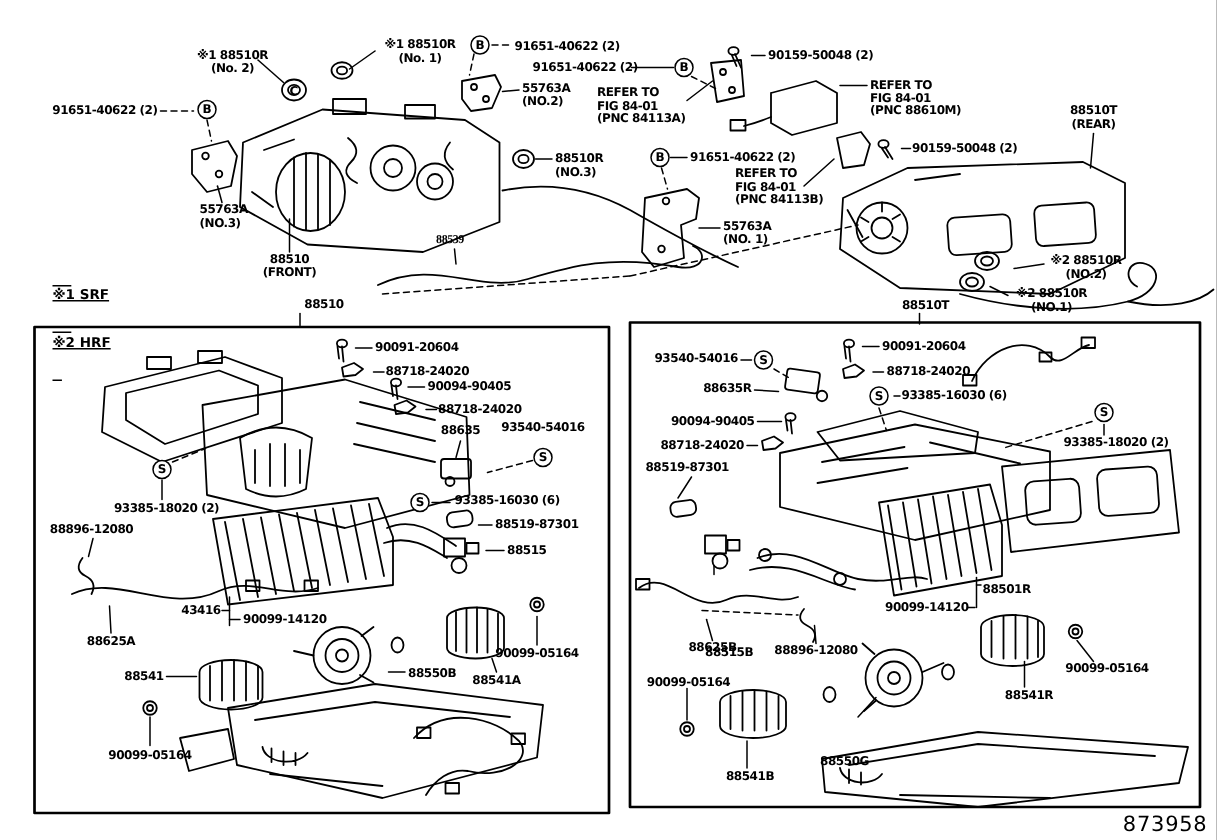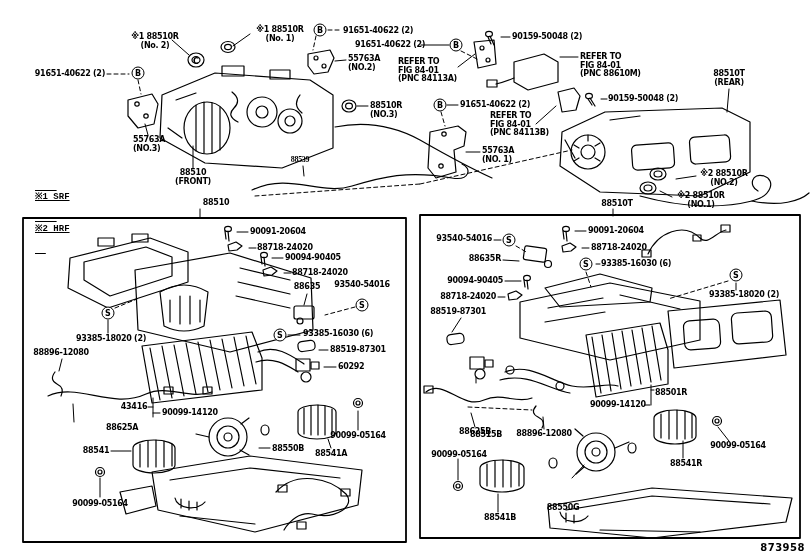--- a/index.html
+++ b/index.html
@@ -8,22 +8,22 @@
   svg{position:absolute;left:0;top:0;}
   .callout{position:absolute;font-size:8px;line-height:8.6px;font-weight:700;
            letter-spacing:-0.3px;color:#000;white-space:pre;}
   .a-c{transform:translateX(-50%);text-align:center;}
   .a-r{transform:translateX(-100%);text-align:right;}
   .sym{position:absolute;width:11px;height:11px;border:1.4px solid #000;border-radius:50%;
        background:#fff;font-size:8px;line-height:11px;font-weight:700;text-align:center;
        transform:translate(-50%,-50%);}
   .sym-plain{position:absolute;font-size:8px;font-weight:700;transform:translate(-50%,-50%);}
   .legend{position:absolute;left:35px;top:171px;font-size:9px;line-height:10.5px;
-          font-weight:700;text-decoration:underline;white-space:pre;font-family:Liberation Mono, monospace;}
-  .footer-num{position:absolute;right:6px;top:542px;font-size:10px;font-weight:700;
+          font-weight:700;text-decoration:underline;white-space:pre;}
+  .footer-num{position:absolute;right:6px;top:542px;font-size:14px;font-weight:400;
               letter-spacing:0.5px;text-align:center;}
 </style>
 </head>
 <body>
 
 <div class="stage">
 
   <svg width="811" height="560" viewBox="0 0 811 560">
     <g stroke="#000" fill="none" stroke-width="1.2" stroke-linejoin="round" stroke-linecap="round">
 
@@ -320,24 +320,24 @@
       <div class="callout" style="left: 250px; top: 228px;">90091-20604</div>
       <div class="callout" style="left: 257px; top: 244px;">88718-24020</div>
       <div class="callout" style="left: 285px; top: 254px;">90094-90405</div>
       <div class="callout" style="left: 292px; top: 269px;">88718-24020</div>
       <div class="callout a-c" style="left: 307px; top: 283px;">88635</div>
       <div class="callout a-c" style="left: 362px; top: 281px;">93540-54016</div>
       <div class="callout" style="left: 303px; top: 330px;">93385-16030 (6)</div>
       <div class="callout a-c" style="left: 111px; top: 335px;">93385-18020 (2)</div>
       <div class="callout a-c" style="left: 61px; top: 349px;">88896-12080</div>
       <div class="callout" style="left: 330px; top: 346px;">88519-87301</div>
-      <div class="callout" style="left: 338px; top: 363px;">60292</div>
+      <div class="callout" style="left: 338px; top: 363px;">88515</div>
       <div class="callout a-c" style="left: 134px; top: 403px;">43416</div>
       <div class="callout" style="left: 162px; top: 409px;">90099-14120</div>
-      <div class="callout a-c" style="left: 74px; top: 424px; margin-left: 48px;">88625A</div>
+      <div class="callout a-c" style="left: 74px; top: 424px;">88625A</div>
       <div class="callout a-c" style="left: 96px; top: 447px;">88541</div>
       <div class="callout a-c" style="left: 100px; top: 500px;">90099-05164</div>
       <div class="callout" style="left: 272px; top: 445px;">88550B</div>
       <div class="callout a-c" style="left: 331px; top: 450px;">88541A</div>
       <div class="callout a-c" style="left: 358px; top: 432px;">90099-05164</div>
       <div class="callout a-r" style="left: 492px; top: 235px;">93540-54016</div>
       <div class="callout a-r" style="left: 501px; top: 255px;">88635R</div>
       <div class="callout a-r" style="left: 503px; top: 277px;">90094-90405</div>
       <div class="callout a-r" style="left: 496px; top: 293px;">88718-24020</div>
       <div class="callout a-r" style="left: 486px; top: 308px;">88519-87301</div>

